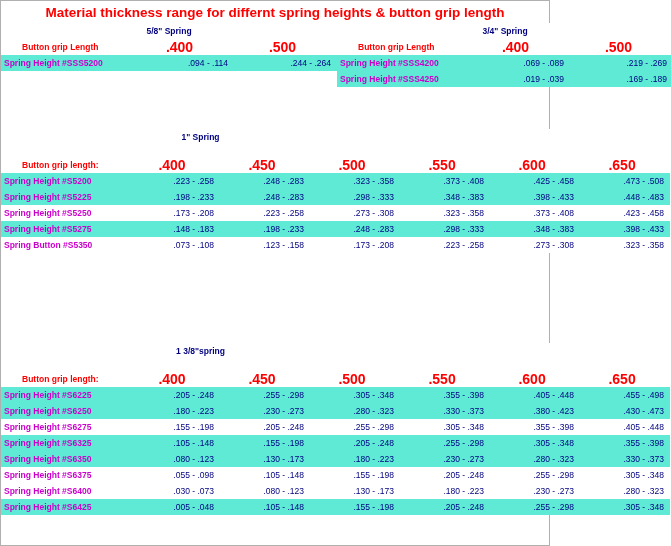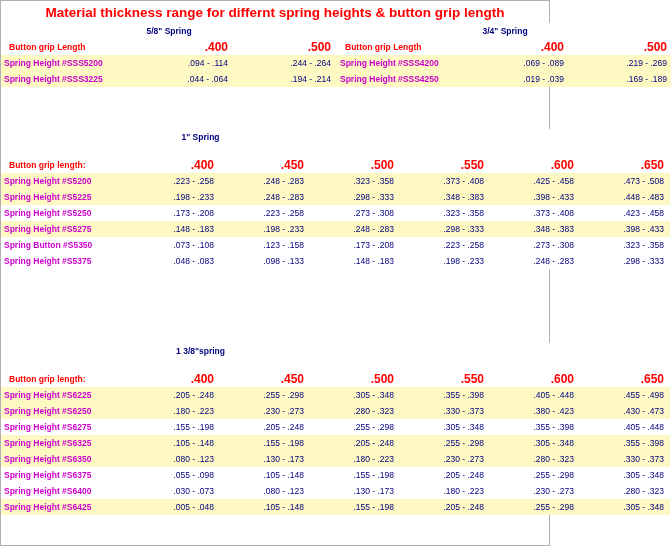--- a/index.html
+++ b/index.html
@@ -45,44 +45,44 @@
   .sec-head {
     text-align: center;
     font-weight: bold;
     color: #000080;
     font-size: 8.5px;
     line-height: 14px;
   }
   .grip-label {
     color: #ff0000;
     font-weight: bold;
-    padding-left: 8px;
+    padding-left: 21px;
     font-size: 8.5px;
   }
   .grip-val {
     color: #ff0000;
     font-weight: bold;
-    text-align: right;
+    text-align: center;
     padding-right: 6px;
-    font-size: 12px;
+    font-size: 14px;
   }
   .sh-label {
     color: #cc00cc;
     font-weight: bold;
     padding-left: 3px;
     font-size: 8.5px;
   }
   .cell {
     text-align: right;
     padding-right: 6px;
     color: #000080;
     font-size: 8.5px;
   }
   tr.alt {
-    background: #fef9c3;
+    background: #5eead4;
   }
   tr.plain {
     background: #ffffff;
   }
 
   
   .top-wrap {
     position: absolute;
     top: 22px;
     left: 0;
@@ -147,25 +147,20 @@
         <tr class="plain">
           <td class="grip-label">Button grip Length</td>
           <td class="grip-val">.400</td>
           <td class="grip-val">.500</td>
         </tr>
         <tr class="alt">
           <td class="sh-label">Spring Height #SSS5200</td>
           <td class="cell">.094 - .114</td>
           <td class="cell">.244 - .264</td>
         </tr>
-        <tr class="alt">
-          <td class="sh-label">Spring Height #SSS3225</td>
-          <td class="cell">.044 - .064</td>
-          <td class="cell">.194 - .214</td>
-        </tr>
       </tbody>
     </table>
 
     <table class="tbl-right">
       <colgroup>
           <col class="c0">
           <col class="c1">
           <col class="c2">
         </colgroup>
       <tbody>
@@ -258,29 +253,20 @@
       </tr>
       <tr class="plain">
         <td class="sh-label">Spring Button #S5350</td>
         <td class="cell">.073 - .108</td>
         <td class="cell">.123 - .158</td>
         <td class="cell">.173 - .208</td>
         <td class="cell">.223 - .258</td>
         <td class="cell">.273 - .308</td>
         <td class="cell">.323 - .358</td>
       </tr>
-      <tr class="plain">
-        <td class="sh-label">Spring Height #S5375</td>
-        <td class="cell">.048 - .083</td>
-        <td class="cell">.098 - .133</td>
-        <td class="cell">.148 - .183</td>
-        <td class="cell">.198 - .233</td>
-        <td class="cell">.248 - .283</td>
-        <td class="cell">.298 - .333</td>
-      </tr>
     </tbody>
   </table>
 
   <table class="tbl-two">
     <colgroup>
       <col class="c0">
         <col class="cx">
         <col class="cx">
         <col class="cx">
         <col class="cx">

